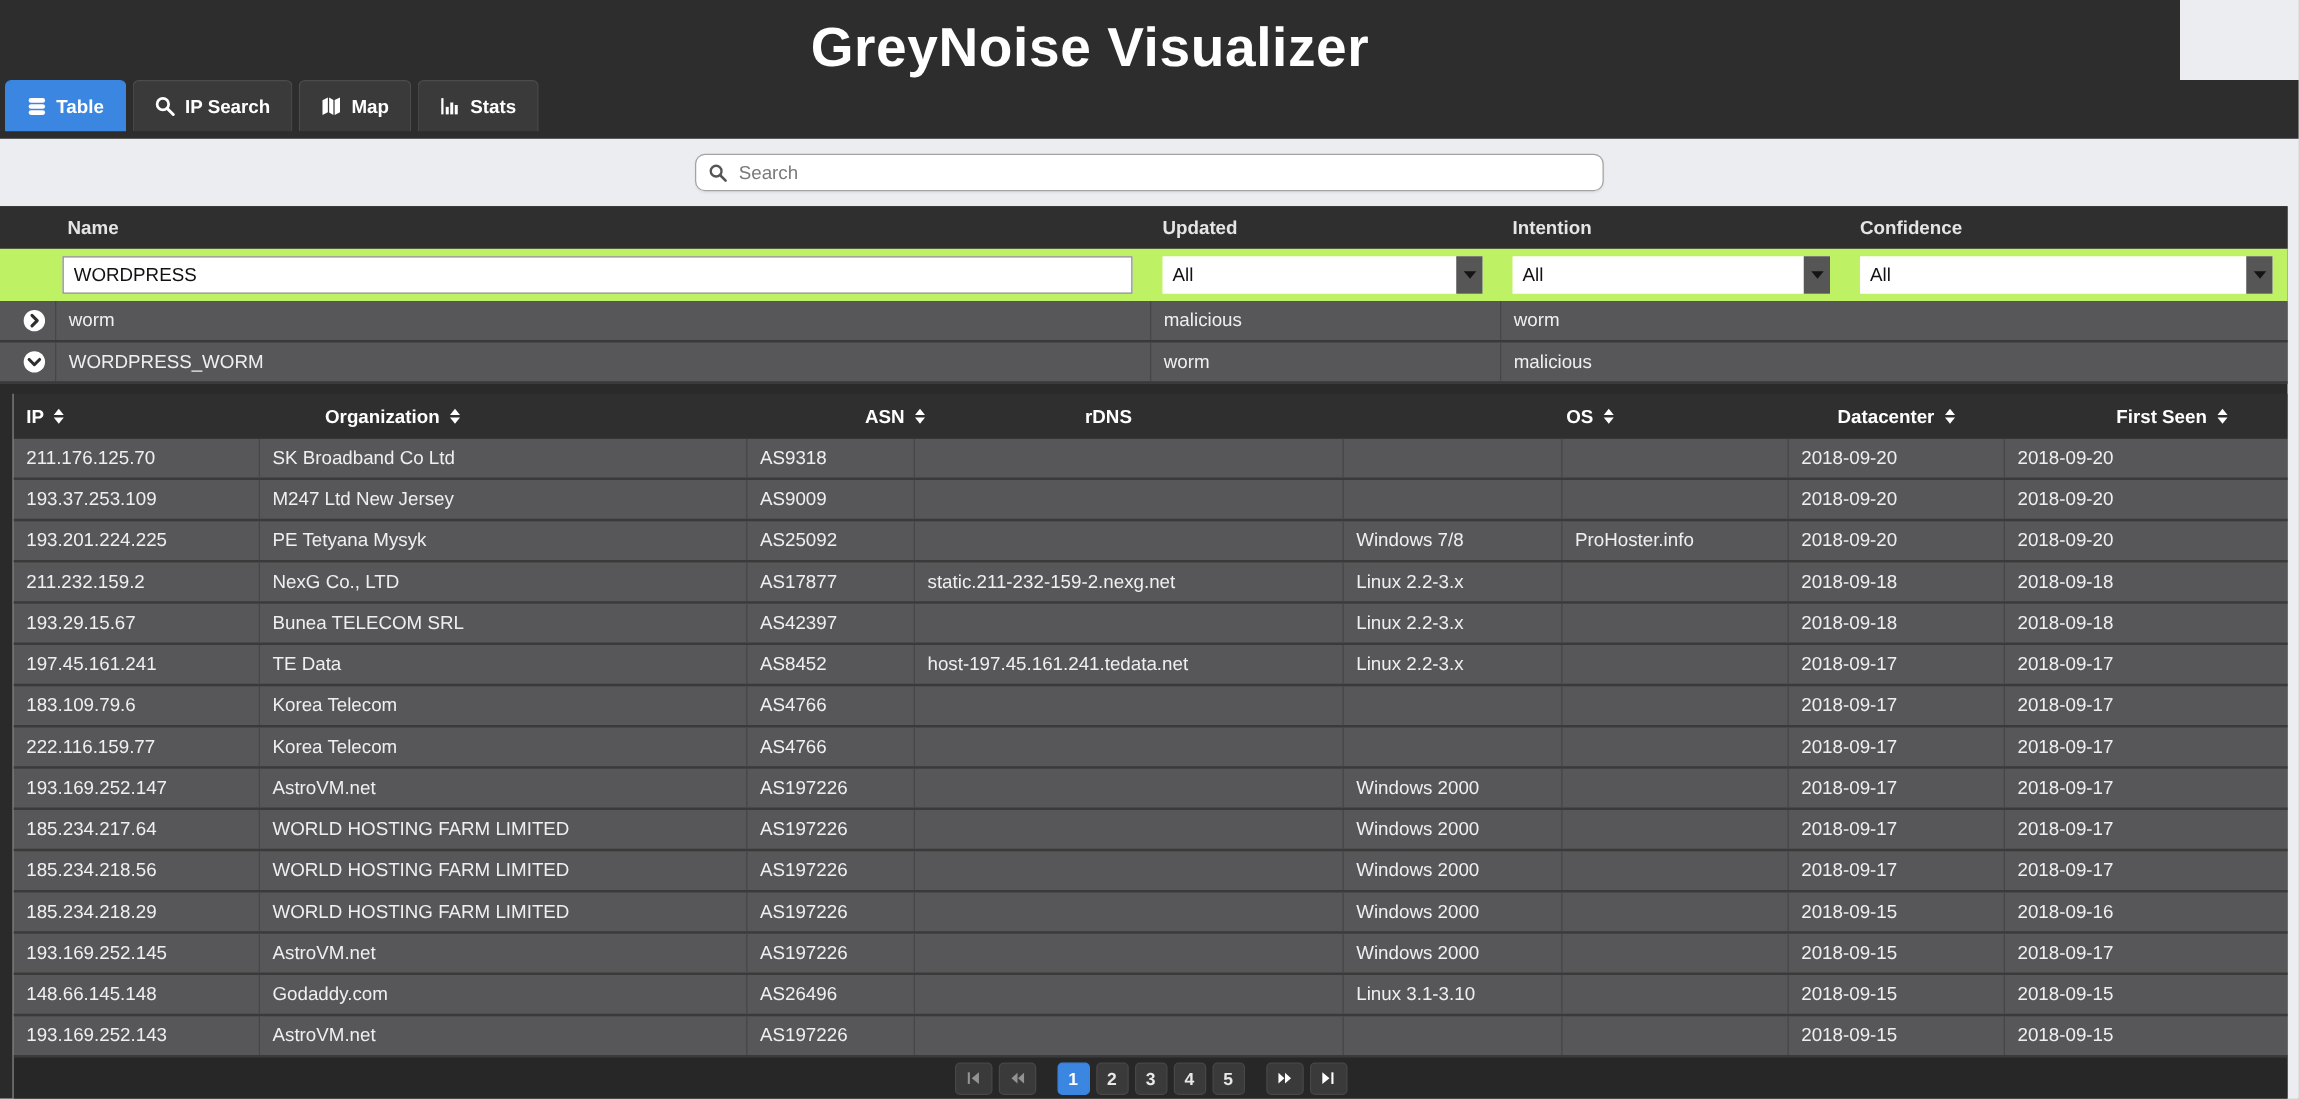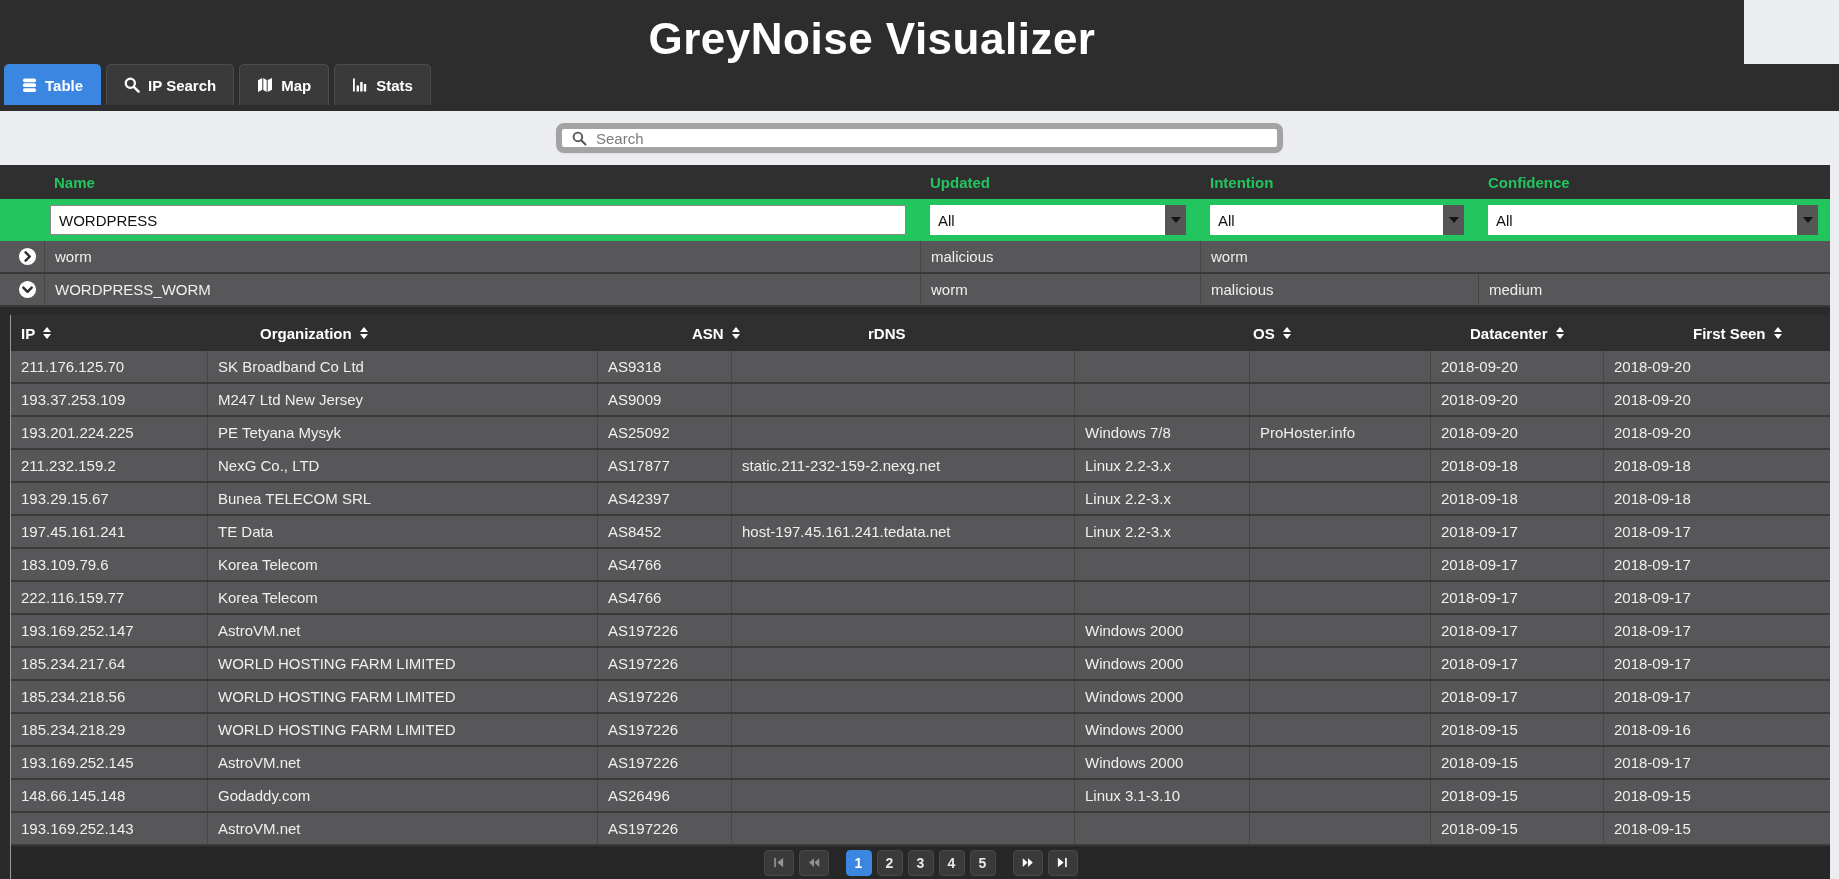--- a/index.html
+++ b/index.html
@@ -6,30 +6,30 @@
     background:#ebedf1;font-family:"Liberation Sans","DejaVu Sans",sans-serif;}
   .topbar{background:#2d2d2d;height:64px;width:1744px;display:flex;align-items:flex-end;justify-content:center;}
   .topbar h1{margin:2px 0 0 0;color:#fff;font-size:44px;font-weight:bold;letter-spacing:.5px;}
   .tab-bar{background:#2d2d2d;height:47px;width:1839px;display:flex;align-items:flex-start;padding-left:4px;box-sizing:border-box;gap:5px;}
   .tab{height:40px;display:flex;align-items:center;gap:8px;padding:0 17px;background:#3a3a3a;border:1px solid #4c4c4c;border-bottom:none;
     border-radius:5px 5px 0 0;color:#fff;font-weight:bold;font-size:15px;cursor:pointer;}
   .tab.active{background:#3a86e0;border-color:#3a86e0;}
   .ticon{display:flex;align-items:center;}
   .content{width:1839px;}
   .search-row{padding:12px 0;}
-  .search-box{width:727px;height:30px;margin:0 auto;background:#fff;border:6px solid #a3a3a3;border-radius:8px;
+  .search-box{width:727px;height:30px;margin:0 auto;background:#fff;border:1px solid #a3a3a3;border-radius:8px;
     display:flex;align-items:center;padding:0 10px;box-sizing:border-box;gap:7px;box-shadow:0 1px 2px rgba(0,0,0,.06);}
   .search-box input{border:none;outline:none;flex:1;font-size:15px;color:#333;background:transparent;font-family:inherit;}
   .search-box input::placeholder{color:#7a7a7a;}
   .dark-panel{width:1830px;background:#2a2a2a;}
   
   .outer-row{display:grid;grid-template-columns:44px 876px 280px 278px 1fr;align-items:center;}
   .filter-head{background:#2f2f2f;height:34px;}
-  .filter-head .flabel{color:#22c55e;font-weight:bold;font-size:15px;padding-left:10px;}
-  .filter-row{background:#22c55e;height:42px;}
+  .filter-head .flabel{color:#e5e5e5;font-weight:bold;font-size:15px;padding-left:10px;}
+  .filter-row{background:#bef264;height:42px;}
   .name-filter{height:30px;margin:0 10px 0 6px;border:1px solid #888;font-size:15px;padding:0 8px;font-family:inherit;color:#111;}
   .select{height:30px;margin:0 14px 0 10px;background:#fff;display:flex;align-items:center;justify-content:space-between;cursor:pointer;}
   .select .sval{font-size:15px;color:#111;padding-left:8px;}
   .select .sbtn{width:21px;height:30px;background:#565656;display:flex;align-items:center;justify-content:center;}
   .caret{width:0;height:0;border-left:5px solid transparent;border-right:5px solid transparent;border-top:6px solid #141414;}
   .result-row{background:#575759;height:31px;border-bottom:2px solid #393939;cursor:pointer;}
   .result-row .rcell{color:#efefef;font-size:15px;height:31px;line-height:31px;padding-left:10px;border-left:1px solid #464646;overflow:hidden;white-space:nowrap;}
   .result-row .icell{display:flex;align-items:center;justify-content:center;height:31px;border-left:none;}
   
   .detail-wrap{margin-left:10px;width:1820px;border-left:1px solid #9a9a9a;box-sizing:border-box;margin-top:8px;}
@@ -177,21 +177,20 @@
           <span style="display:flex;">
             <svg width="19" height="19" viewBox="0 0 20 20">
                 <circle cx="10" cy="10" r="9" fill="#fff"></circle>
                 <path d="M5.6 8 10 12.4 14.4 8" fill="none" stroke="#2e2e2e" stroke-width="2.6" stroke-linecap="round" stroke-linejoin="round"></path>
               </svg>
           </span>
         </div>
         <div class="rcell">WORDPRESS_WORM</div>
         <div class="rcell">worm</div>
         <div class="rcell">malicious</div>
-        <div class="rcell">medium</div>
       </div>
 
       <div class="detail-wrap">
         <div class="detail-header dgrid" id="detail-header">
             <div class="hcell">
               <span>IP</span>
               <span class="sort">
                 <i class="up"></i>
                 <i class="dn"></i>
               </span>

